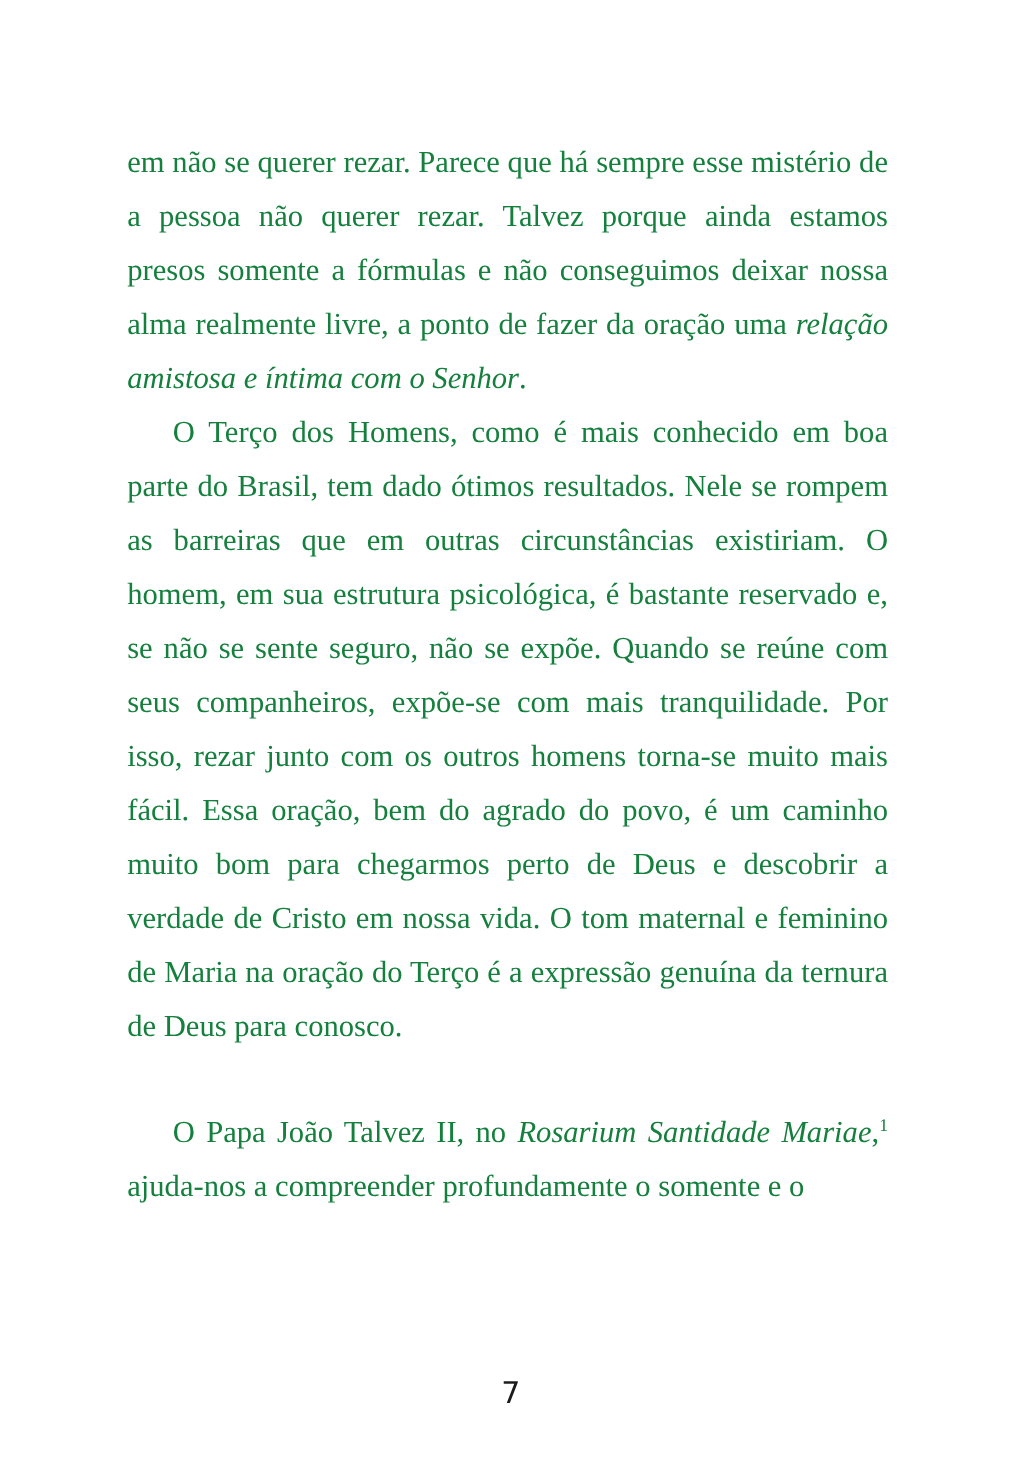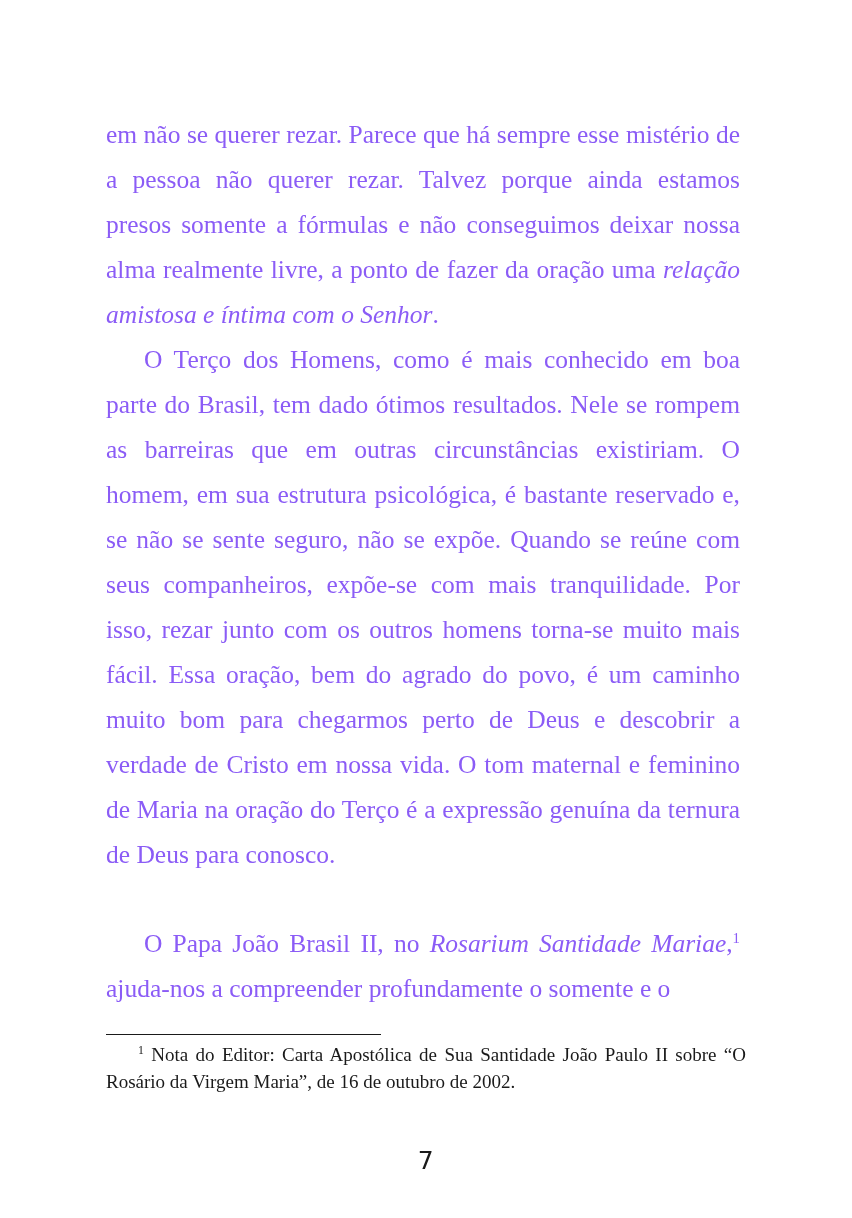--- a/index.html
+++ b/index.html
@@ -22,21 +22,21 @@
     position: absolute;
     left: 106px;
     top: 112px;
     width: 634px;
   }
 
   .body-par {
     font-family: "Liberation Serif", "DejaVu Serif", serif;
     font-size: 25.5px;
     line-height: 45px;
-    color: #8b5cf6;
+    color: #15803d;
     text-align: justify;
     text-justify: inter-word;
     margin: 0;
     hyphens: manual;
     -webkit-hyphens: manual;
   }
 
   .body-par.indent {
     text-indent: 38px;
   }
@@ -105,26 +105,20 @@
 <body>
 
 <div class="page">
 
   <div class="text-column">
 
     <p class="body-par"><span>em não se querer rezar. Parece que há sempre esse mistério de a pessoa não querer rezar. Talvez porque ainda estamos presos somente a fórmulas e não conseguimos deixar nossa alma realmente livre, a ponto de fazer da oração uma </span><span class="it">relação amistosa e íntima com o Senhor</span><span>.</span></p>
 
     <p class="body-par indent"><span>O Terço dos Homens, como é mais conhecido em boa parte do Brasil, tem dado ótimos resultados. Nele se rompem as barreiras que em outras circunstâncias existiriam. O homem, em sua estrutura psicológica, é bastante reservado e, se não se sente seguro, não se expõe. Quando se reúne com seus companheiros, expõe-se com mais tranquilidade. Por isso, rezar junto com os outros homens torna-se muito mais fácil. Essa oração, bem do agrado do povo, é um caminho muito bom para chegarmos perto de Deus e descobrir a verdade de Cristo em nossa vida. O tom maternal e feminino de Maria na oração do Terço é a expressão genuína da ternura de Deus para conosco.</span></p>
 
-    <p class="body-par indent gap-before"><span>O Papa João Brasil II, no </span><span class="it">Rosarium Santidade Mariae</span><span>,</span><sup class="fn-ref">1</sup><span> ajuda-nos a compreender profundamente o somente e o</span></p>
+    <p class="body-par indent gap-before"><span>O Papa João Talvez II, no </span><span class="it">Rosarium Santidade Mariae</span><span>,</span><sup class="fn-ref">1</sup><span> ajuda-nos a compreender profundamente o somente e o</span></p>
 
   </div>
 
-  <div class="footnote-block">
-    <div class="footnote-rule"></div>
-    <p class="footnote-text">
-      <sup>1</sup> <span>Nota do Editor: Carta Apostólica de Sua Santidade João Paulo II sobre “O Rosário da Virgem Maria”, de 16 de outubro de 2002.</span>
-    </p>
-  </div>
 
   <div class="folio">7</div>
 
 </div>
 
 </body></html>

